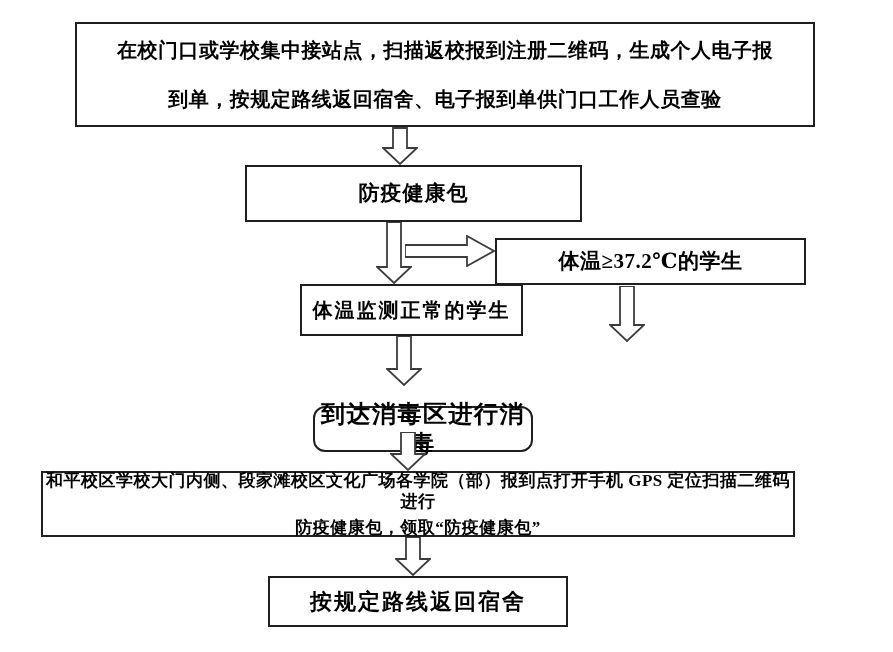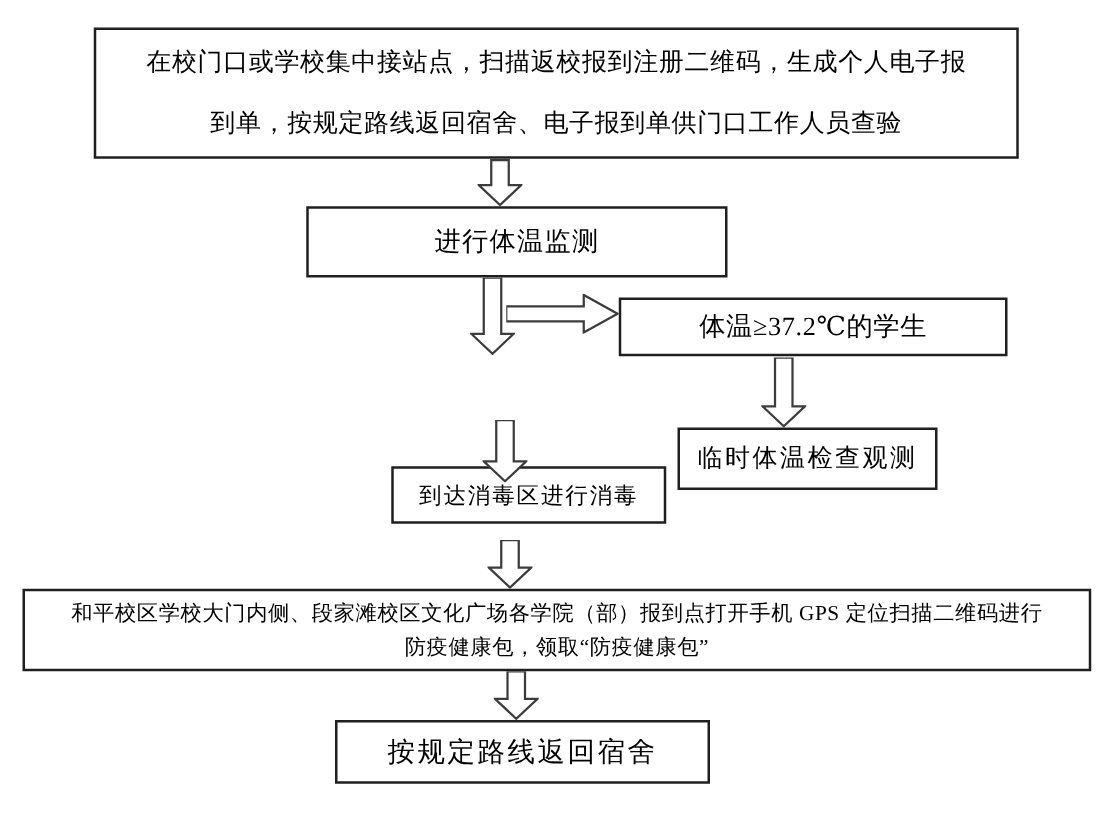--- a/index.html
+++ b/index.html
@@ -16,36 +16,36 @@
     overflow: hidden;
   }
   .box {
     position: absolute;
     background: #ffffff;
     border: 2px solid #1f1f1f;
     display: flex;
     align-items: center;
     justify-content: center;
     text-align: center;
-    font-weight: normal;
+    font-weight: bold;
     color: #000000;
     line-height: 1.25;
   }
   .box.two-line {
     flex-direction: column;
     justify-content: center;
   }
   
   .node-arrival   { left: 75px;  top: 22px;  width: 740px; height: 105px; font-size: 20px; letter-spacing: 0.5px; gap: 24px; }
   .node-tempcheck { left: 245px; top: 165px; width: 337px; height: 57px;  font-size: 21px; letter-spacing: 1px; }
   .node-fever     { left: 495px; top: 238px; width: 311px; height: 47px;  font-size: 21px; letter-spacing: 0.5px; }
   .node-normal    { left: 300px; top: 284px; width: 223px; height: 52px;  font-size: 20px; letter-spacing: 2px; }
   .node-observe   { left: 542px; top: 342px; width: 208px; height: 50px;  font-size: 20px; letter-spacing: 2px; }
-  .node-disinfect { left: 313px; top: 373px; width: 220px; height: 46px;  font-size: 18px; letter-spacing: 1.5px; }
-  .node-register  { left: 18px;  top: 471px; width: 855px; height: 66px;  font-size: 17px; letter-spacing: 0.5px; gap: 5px; border-width: 2px; }
+  .node-disinfect { left: 313px; top: 406px; width: 220px; height: 46px;  font-size: 24px; letter-spacing: 1.5px; border-radius: 12px; }
+  .node-register  { left: 41px;  top: 471px; width: 754px; height: 66px;  font-size: 17px; letter-spacing: 0.5px; gap: 5px; border-width: 2px; }
   .node-dorm      { left: 268px; top: 576px; width: 300px; height: 51px;  font-size: 22px; letter-spacing: 2px; align-items: center; }
   .arrow { position: absolute; }
   .arrow polygon {
     fill: #ffffff;
     stroke: #3c3c3c;
     stroke-width: 1.8;
     stroke-linejoin: miter;
   }
   .line { display: block; }
 </style>
@@ -53,31 +53,31 @@
 <body>
 
 <div class="canvas">
 
   <div class="box two-line node-arrival">
     <span class="line">在校门口或学校集中接站点，扫描返校报到注册二维码，生成个人电子报</span>
     <span class="line">到单，按规定路线返回宿舍、电子报到单供门口工作人员查验</span>
   </div>
 
   <div class="box node-tempcheck">
-    <span>进行体温监测</span>
+    <span>防疫健康包</span>
   </div>
 
   <div class="box node-fever">
     <span>体温≥37.2℃的学生</span>
   </div>
 
+  <div class="box node-normal">
+    <span>体温监测正常的学生</span>
+  </div>
 
-  <div class="box node-observe">
-    <span>临时体温检查观测</span>
-  </div>
 
   <div class="box node-disinfect">
     <span>到达消毒区进行消毒</span>
   </div>
 
   <div class="box two-line node-register">
     <span class="line">和平校区学校大门内侧、段家滩校区文化广场各学院（部）报到点打开手机 GPS 定位扫描二维码进行</span>
     <span class="line">防疫健康包，领取“防疫健康包”</span>
   </div>
 

